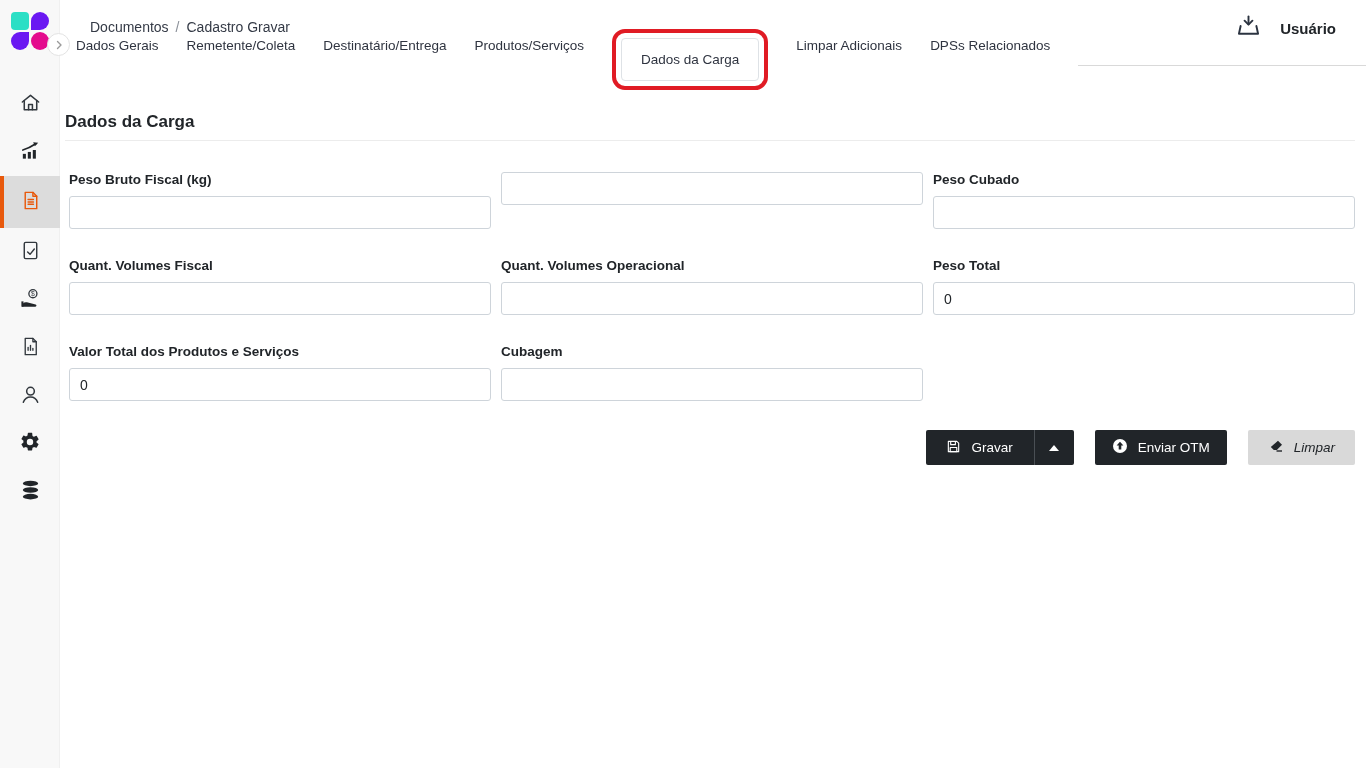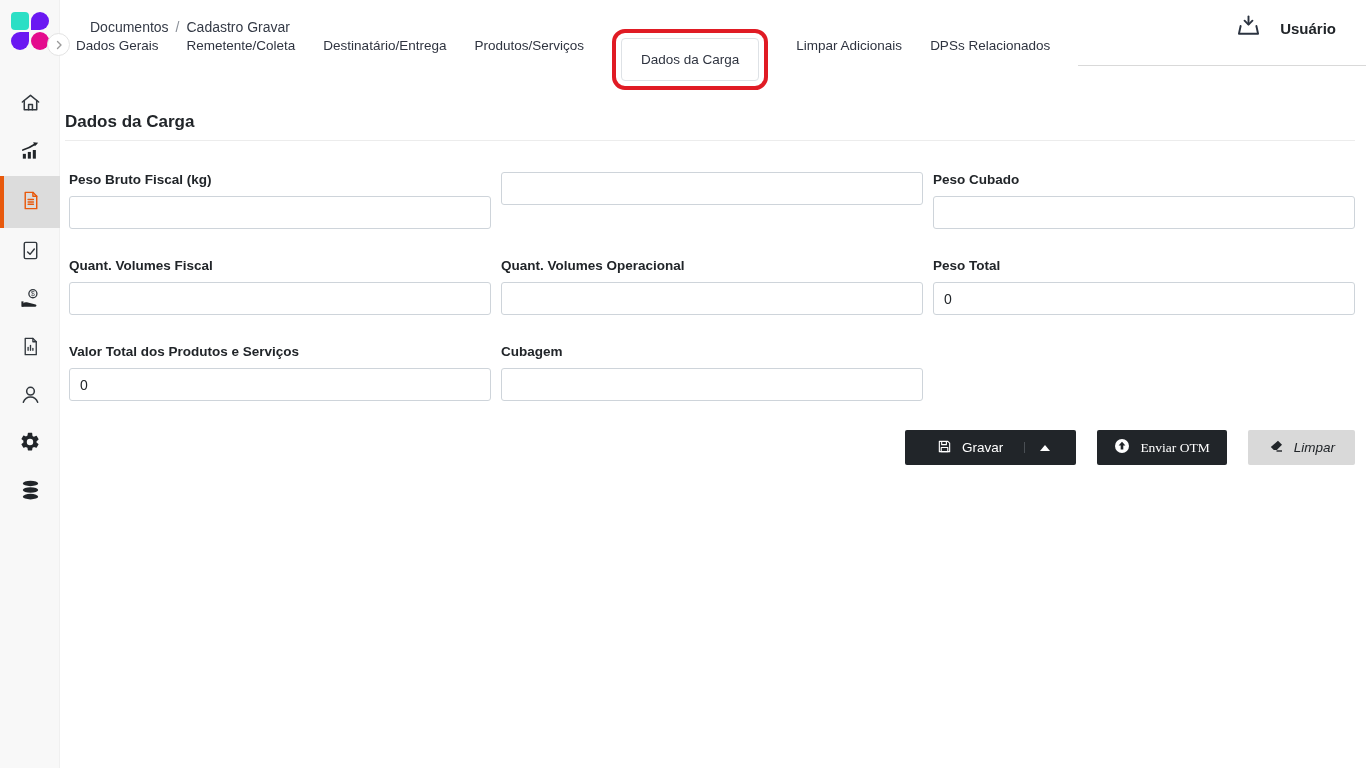--- a/index.html
+++ b/index.html
@@ -141,38 +141,38 @@
   }
   .btn {
     height: 35px;
     display: flex; align-items: center; justify-content: center;
     font-size: 13.5px;
     border: none; border-radius: 2px;
     cursor: pointer;
     font-family: inherit;
   }
   .btn-dark { background: #212529; color: #ffffff; }
-  .btn-split { padding: 12px; }
+  .btn-split { padding: 0; }
   .btn-split-main {
     display: flex; align-items: center; gap: 10px;
     padding: 0 21px 0 20px; height: 100%; cursor: pointer;
   }
   .btn-split-caret {
     width: 40px; height: 100%;
     border-left: 1px solid #4a4f54;
     display: flex; align-items: center; justify-content: center;
     cursor: pointer;
   }
   .caret-up {
     width: 0; height: 0;
     border-left: 5px solid transparent;
     border-right: 5px solid transparent;
     border-bottom: 6px solid #ffffff;
   }
-  .btn-otm { padding: 0 17px; gap: 10px; font-family: Liberation Serif, serif; }
+  .btn-otm { padding: 0 17px; gap: 10px; }
   .btn-light { background: #d9d9d9; color: #212529; padding: 0 20px; gap: 10px; font-style: italic; }
 </style>
 </head>
 <body>
 
 <div class="sidebar">
   <div class="logo">
     <div class="logo-tl"></div>
     <div class="logo-tr"></div>
     <div class="logo-bl"></div>

